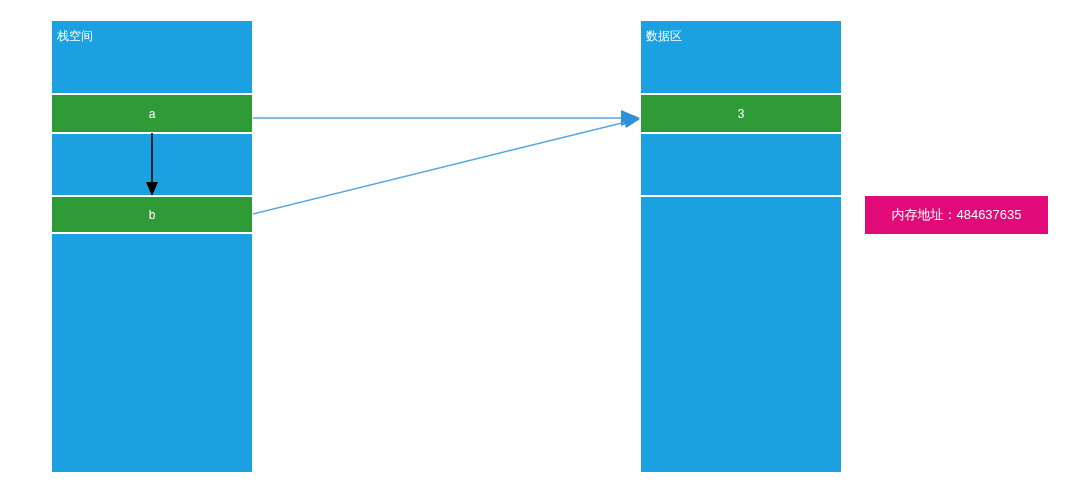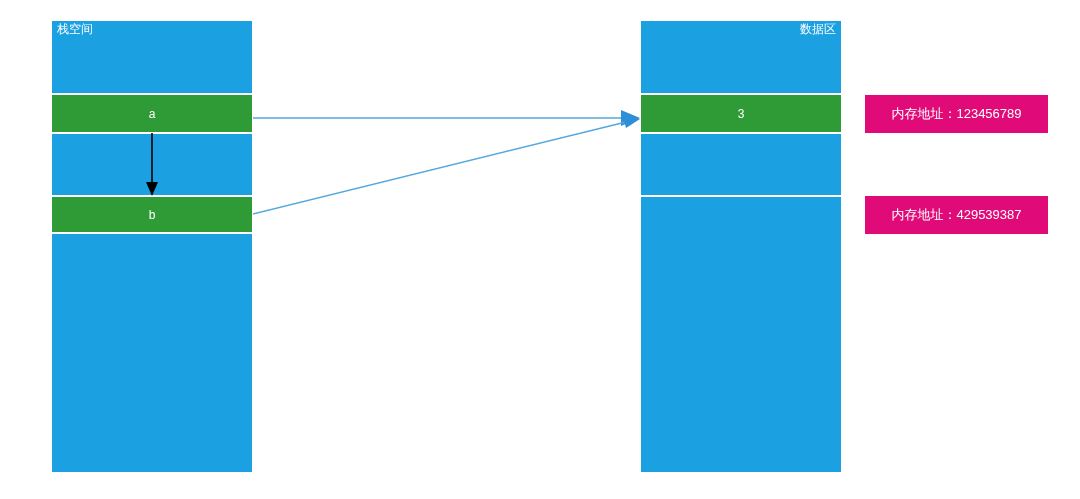--- a/index.html
+++ b/index.html
@@ -24,36 +24,36 @@
   }
   .memcol {
     position: absolute;
     top: 21px;
     width: 200px;
     height: 451px;
     display: flex;
     flex-direction: column;
   }
   .col-stack { left: 52px; }
-  .col-data  { left: 641px; text-align: right; }
+  .col-data  { left: 641px; }
   .seg {
     width: 100%;
     color: var(--text-white);
     font-size: 12px;
   }
   .seg-blue { background: var(--column-blue); }
   .seg-green {
     background: var(--cell-green);
     display: flex;
     align-items: center;
     justify-content: center;
   }
   .seg-title {
     height: 72px;
-    padding: 0 5px;
+    padding: 7px 5px;
   }
   .seg-g1 { height: 37px; margin-top: 2px; }
   .seg-mid { height: 61px; margin-top: 2px; }
   .seg-g2 { height: 35px; margin-top: 2px; }
   .seg-fill { flex: 1; margin-top: 2px; }
   .addr-box {
     position: absolute;
     left: 865px;
     width: 183px;
     height: 38px;
@@ -102,25 +102,22 @@
     <div class="seg seg-blue seg-title">
       <span>数据区</span>
     </div>
     <div class="seg seg-green seg-g1">
       <span>3</span>
     </div>
     <div class="seg seg-blue seg-mid"></div>
     <div class="seg seg-blue seg-fill"></div>
   </div>
 
-  <div class="addr-box addr-1">
-    <span>内存地址：123456789</span>
-  </div>
   <div class="addr-box addr-2">
-    <span>内存地址：429539387</span>
+    <span>内存地址：484637635</span>
   </div>
 
   <svg class="arrows-overlay" viewBox="0 0 1080 499" xmlns="http://www.w3.org/2000/svg">
 
     <g>
       <line class="arrow-line-blue" x1="253" y1="118" x2="624" y2="118"></line>
       <polygon class="arrow-head-blue" points="640,118 621,110 621,126"></polygon>
     </g>
 
     <g>

